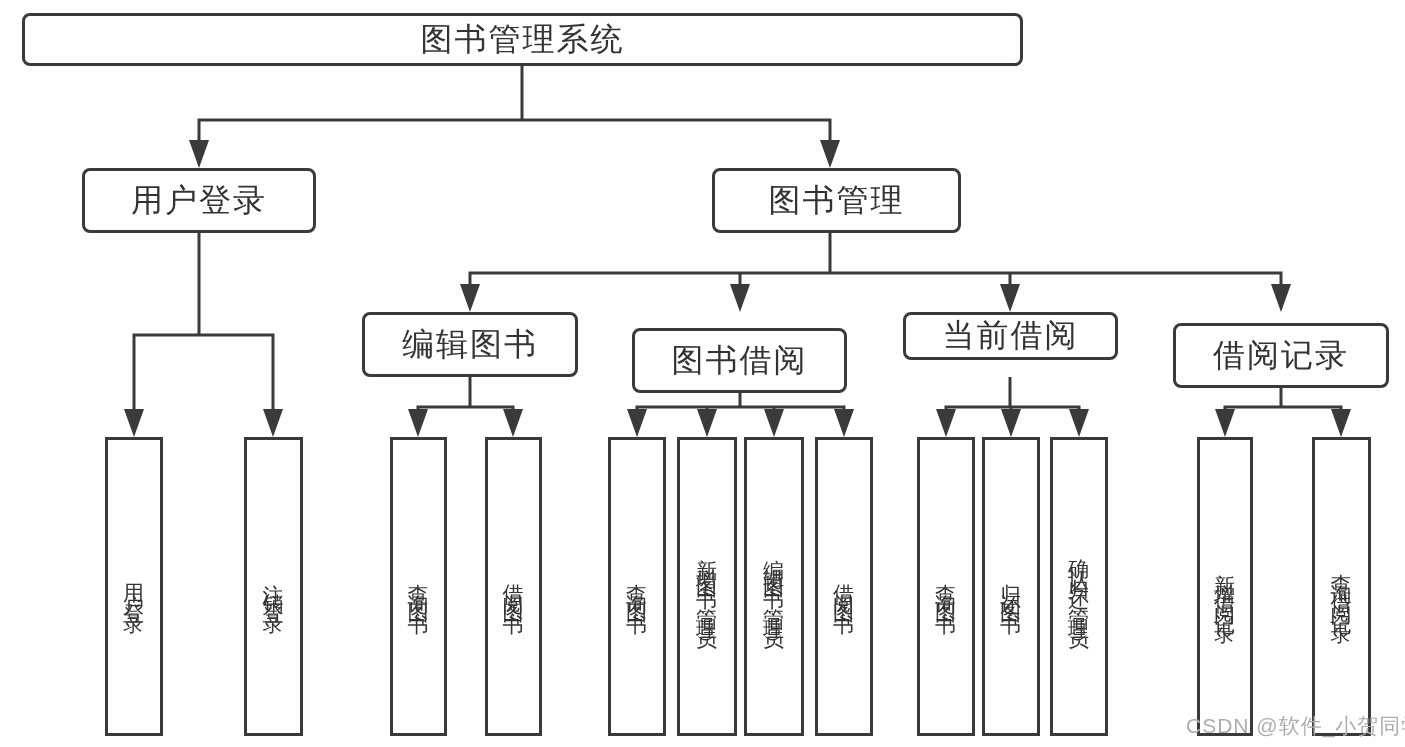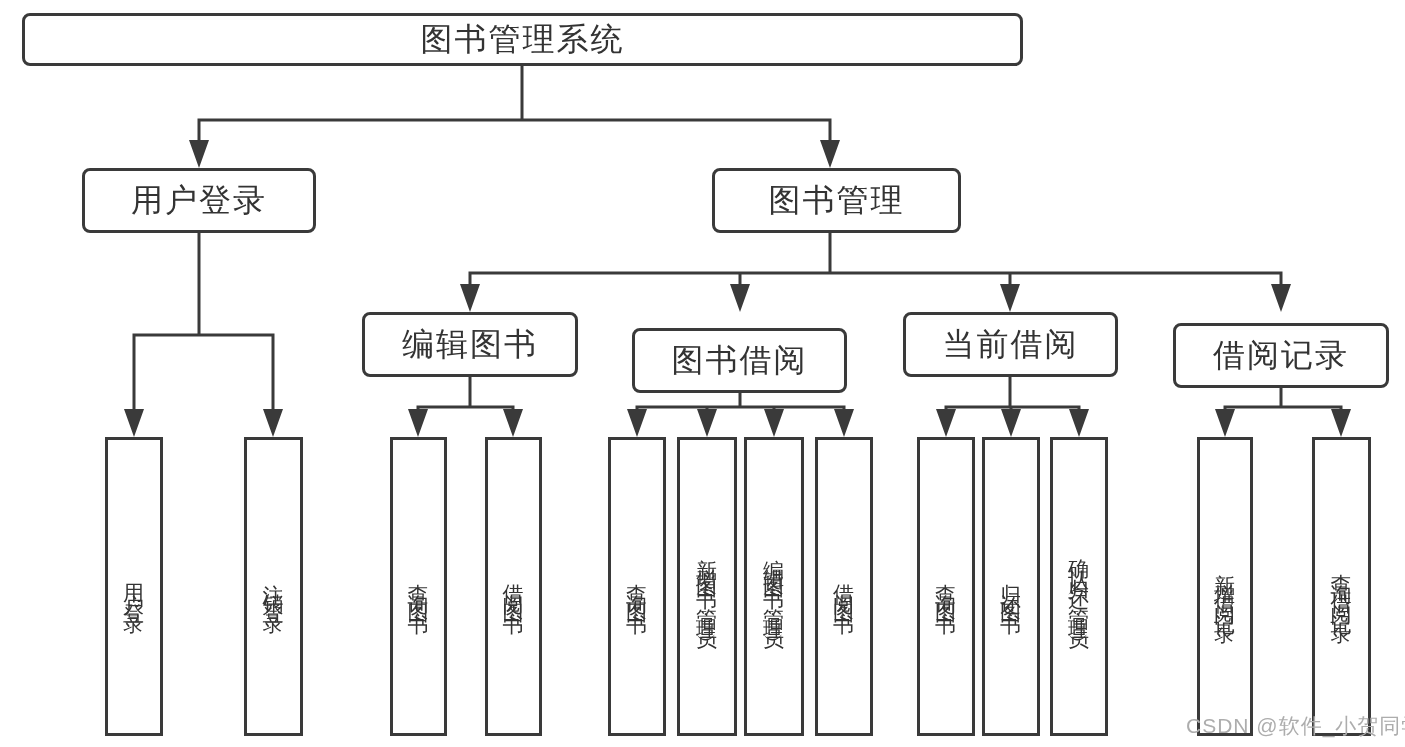--- a/index.html
+++ b/index.html
@@ -96,21 +96,21 @@
       M1331 409 L1351 409 L1341 437 Z"></path>
   </svg>
 
   <div class="node h-node" style="left:22px;top:13px;width:1001px;height:53px">图书管理系统</div>
 
   <div class="node h-node" style="left:82px;top:168px;width:234px;height:65px">用户登录</div>
   <div class="node h-node" style="left:712px;top:168px;width:249px;height:65px">图书管理</div>
 
   <div class="node h-node" style="left:362px;top:312px;width:216px;height:65px">编辑图书</div>
   <div class="node h-node" style="left:632px;top:328px;width:215px;height:65px">图书借阅</div>
-  <div class="node h-node" style="left:903px;top:312px;width:215px;height:65px">当前借阅</div>
+  <div class="node h-node" style="left:903px;top:312px;width:215px;height:48px">当前借阅</div>
   <div class="node h-node" style="left:1173px;top:323px;width:216px;height:65px">借阅记录</div>
 
   <div class="node v-node" style="left:105px;top:437px;width:58px;height:299px">用户登录</div>
   <div class="node v-node" style="left:244px;top:437px;width:59px;height:299px">注销登录</div>
   <div class="node v-node" style="left:390px;top:437px;width:57px;height:299px">查询图书</div>
   <div class="node v-node" style="left:485px;top:437px;width:57px;height:299px">借阅图书</div>
   <div class="node v-node" style="left:608px;top:437px;width:58px;height:299px">查询图书</div>
   <div class="node v-node" style="left:677px;top:437px;width:60px;height:299px">新增图书（管理员）</div>
   <div class="node v-node" style="left:744px;top:437px;width:60px;height:299px">编辑图书（管理员）</div>
   <div class="node v-node" style="left:815px;top:437px;width:58px;height:299px">借阅图书</div>

